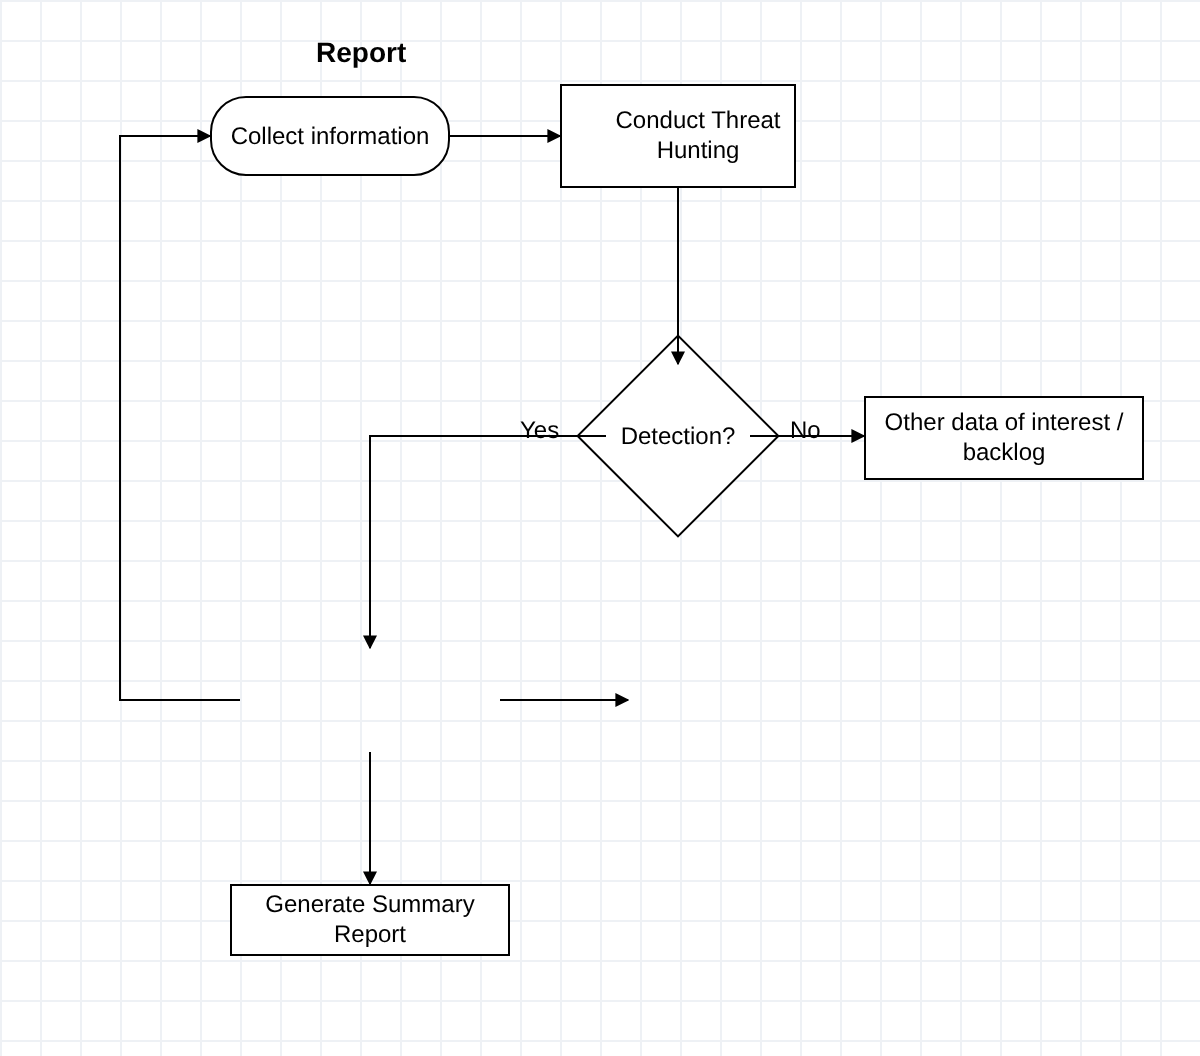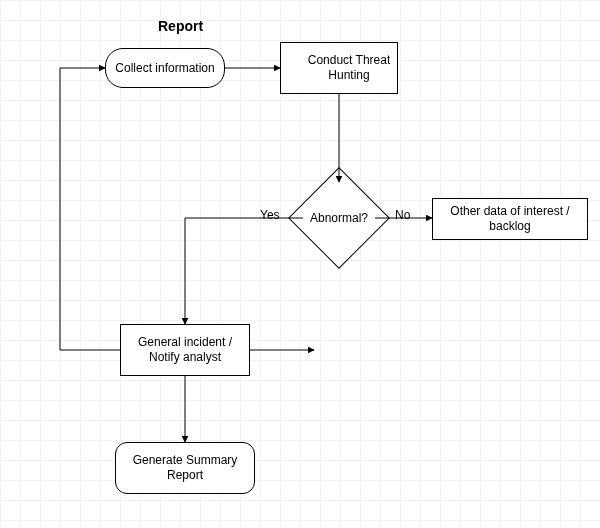--- a/index.html
+++ b/index.html
@@ -87,33 +87,30 @@
   <div class="node" style="left:105px; top:48px; width:120px; height:40px;border-radius:18px;">
     <span>Collect information</span>
   </div>
 
   <div class="node" style="left:280px; top:42px; width:118px; height:52px;padding-left:24px;">
     <span>Conduct Threat Hunting</span>
   </div>
 
   <div class="diamond-wrap" style="left:303px; top:182px; width:72px; height:72px;">
     <div class="diamond"></div>
-    <div class="diamond-label">Abnormal?</div>
+    <div class="diamond-label">Detection?</div>
   </div>
 
-  <div class="node" style="left:432px; top:198px; width:156px; height:42px;">
+  <div class="node" style="left:432px; top:198px; width:140px; height:42px;">
     <span>Other data of interest / backlog</span>
   </div>
 
-  <div class="node" style="left:120px; top:324px; width:130px; height:52px;">
-    <span>General incident / Notify analyst</span>
-  </div>
 
 
-  <div class="node" style="left:115px; top:442px; width:140px; height:52px;border-radius:12px;">
+  <div class="node" style="left:115px; top:442px; width:140px; height:36px;">
     <span>Generate Summary Report</span>
   </div>
 
   <div class="edge-label" style="left:260px; top:208px;">Yes</div>
   <div class="edge-label" style="left:395px; top:208px;text-align:right;">No</div>
 
   <svg class="edges">
     <defs>
       <marker id="arrow" viewBox="0 0 10 10" refX="9" refY="5" markerWidth="7" markerHeight="7" orient="auto-start-reverse">
         <path d="M 0 0 L 10 5 L 0 10 z" fill="#000"></path>

